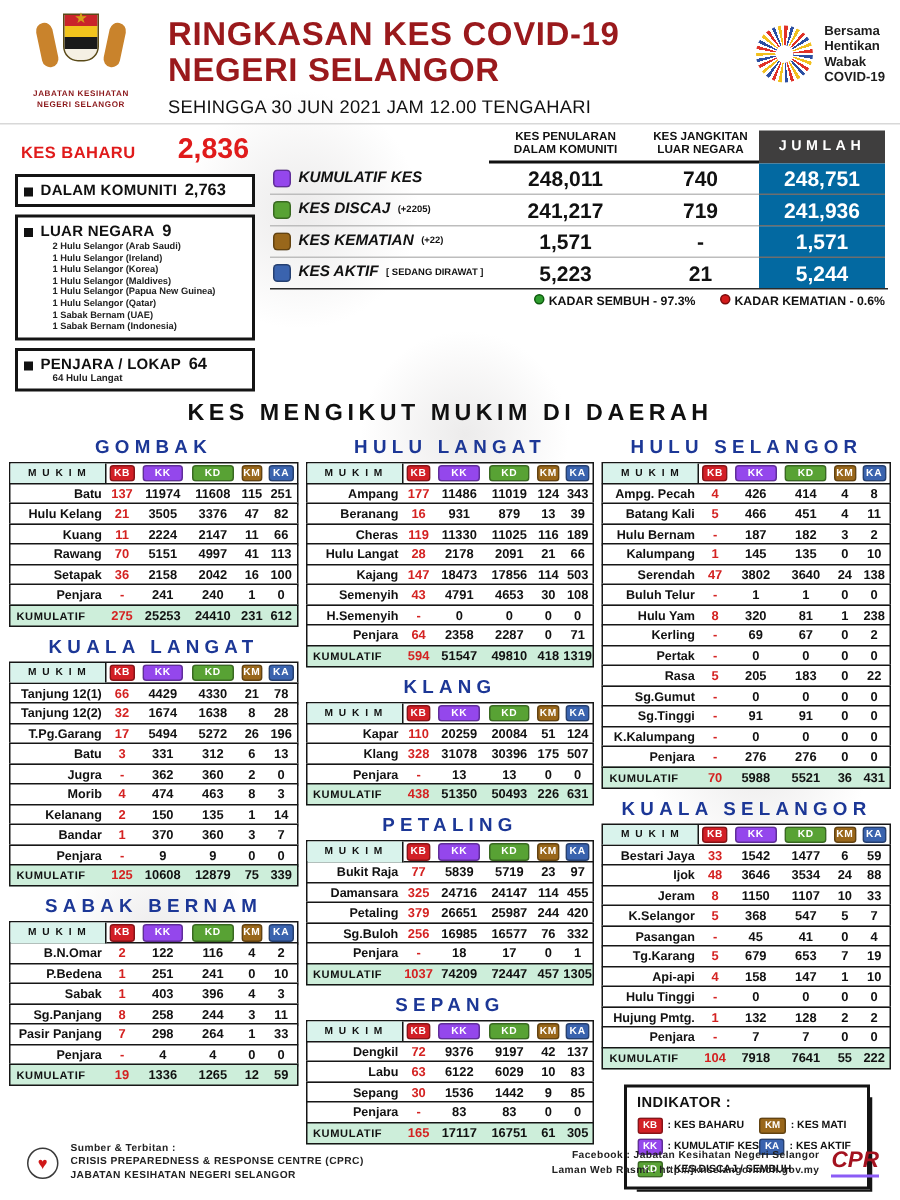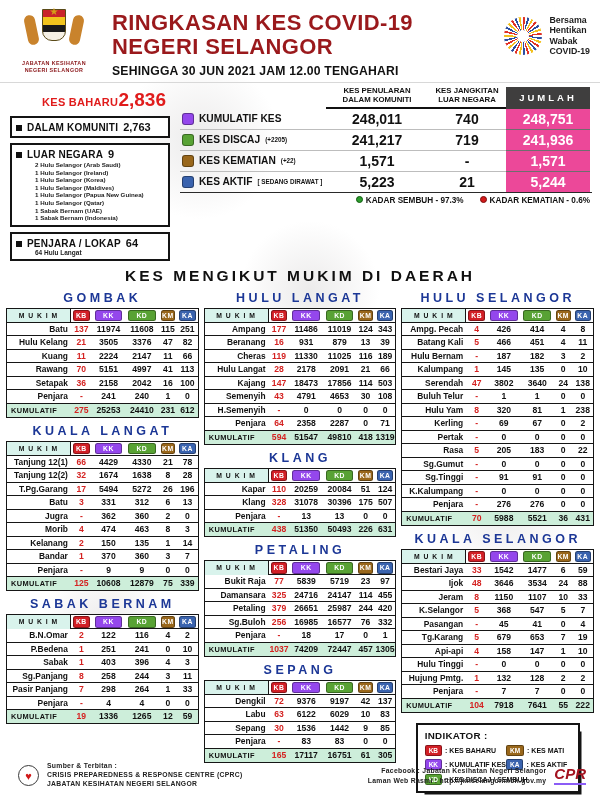--- a/index.html
+++ b/index.html
@@ -15,54 +15,54 @@
   .shield { position:absolute; left:50%; top:2px; transform:translateX(-50%); width:24px; height:32px;
             background:linear-gradient(180deg,#c9242a 0 25%, #f2c41d 25% 50%, #1a1a1a 50% 75%, #f5f0e4 75%);
             border:1.5px solid #5a4a18; border-radius:0 0 10px 10px; }
   .star { position:absolute; left:50%; top:-4px; transform:translateX(-50%); color:#d4a017; font-size:10px; }
   .supp-l,.supp-r { position:absolute; top:8px; width:11px; height:30px; background:#c9832c; border-radius:6px; }
   .supp-l { left:14px; transform:rotate(-12deg); }
   .supp-r { right:14px; transform:rotate(12deg); }
   .org { margin-top:3px; font-size:5.4px; font-weight:900; color:#8a1518; letter-spacing:.4px; line-height:1.3; }
   .title-block { margin-left:16px; padding-top:4px; }
   .h1 { color:#9a191c; font-size:22px; font-weight:900; letter-spacing:.4px; line-height:1.07; }
-  .date { margin-top:6px; font-size:12.2px; font-weight:700; color:#111; letter-spacing:.2px; }
+  .date { margin-top:6px; font-size:12.2px; font-weight:400; color:#111; letter-spacing:.2px; }
   .campaign { margin-left:auto; display:flex; align-items:center; gap:7px; padding-top:8px; flex:none; }
   .burst { width:38px; height:38px; border-radius:50%; flex:none;
            background:repeating-conic-gradient(#e03127 0 7deg, #fff 7deg 13deg, #2b4ea2 13deg 20deg, #fff 20deg 26deg, #f2c01d 26deg 33deg, #fff 33deg 40deg); }
   .burst::after { content:""; display:block; width:12px; height:12px; background:#fff; border-radius:50%; margin:13px auto; }
   .camp-text { font-size:8.8px; font-weight:800; color:#1d1d1d; line-height:1.18; }
 
   
   .mid { display:flex; padding:4px 8px 0 0; }
   .left-stats { width:172px; flex:none; }
-  .kes-baharu { display:flex; justify-content:space-between; align-items:baseline; padding:2px 6px 0 14px; color:#e01b1b;margin-left:28px; }
+  .kes-baharu { display:flex; justify-content:space-between; align-items:baseline; padding:2px 6px 0 14px; color:#e01b1b; }
   .kb-label { font-size:11px; font-weight:900; letter-spacing:.3px; }
   .kb-value { font-size:19px; font-weight:900; }
   .sbox { border:2px solid #141414; margin:5px 2px 0 10px; padding:3px 4px; display:flex; gap:5px; background:#fff; }
   .bullet { width:6px; height:6px; background:#111; margin-top:4px; flex:none; }
   .sline { display:flex; align-items:baseline; gap:5px; }
   .slabel { font-size:10px; font-weight:900; color:#101010; letter-spacing:.2px; }
   .svalue { font-size:11px; font-weight:900; color:#101010; }
   .ln-list { padding:1px 0 0 8px; }
   .ln-item { font-size:6.2px; line-height:7.6px; font-weight:700; color:#222; white-space:nowrap; }
   .pen-note { font-size:6.5px; font-weight:700; color:#222; padding-left:8px; }
 
   
   .summary { flex:1; padding-left:8px; }
   .sgrid { display:grid; grid-template-columns:146px 102px 78px 84px; }
   .sh { font-size:7.8px; font-weight:900; text-align:center; line-height:1.15; align-self:end; padding-bottom:2px; color:#111; }
   .sh.b { border-bottom:2px solid #111; }
   .sh.dark { background:#3f3e3e; color:#fff; letter-spacing:3px; font-size:9.5px; align-self:stretch; display:flex; align-items:center; justify-content:center; padding:0; }
   .slab { display:flex; align-items:center; gap:5px; padding:4px 0 4px 2px; border-bottom:1.5px solid #bdbdbd; }
   .schip { width:12px; height:12px; border-radius:3px; border:1px solid rgba(0,0,0,.35); flex:none; }
-  .sname { font-size:10.2px; font-weight:900; color:#111; white-space:nowrap; }
+  .sname { font-size:10.2px; font-weight:900; color:#111; white-space:nowrap;font-style:italic; }
   .ssuf { font-size:6.3px; font-weight:900; color:#111; }
   .sval { font-size:14px; font-weight:900; color:#111; display:flex; align-items:center; justify-content:center; border-bottom:1.5px solid #bdbdbd; }
-  .sval.dark { background:#ec4899; color:#fff; border-bottom:1.5px solid #6e6e6e; }
+  .sval.dark { background:#0369a1; color:#fff; border-bottom:1.5px solid #6e6e6e; }
   .nob { border-bottom:none !important; }
   .sval.dark.nob { border-bottom:none !important; }
   .rates { display:flex; justify-content:flex-end; gap:16px; border-top:1.5px solid #2a2a2a; margin-top:0; padding:3px 2px 0 0; font-size:8.2px; font-weight:900; color:#111; }
   .dot { display:inline-block; width:7px; height:7px; border-radius:50%; margin-right:3px; }
   .dot.g { background:#2f9e2f; border:1px solid #0d5a0d; }
   .dot.r { background:#d31a1a; border:1px solid #7a0c0c; }
 
   .section-title { text-align:center; font-size:15.5px; font-weight:900; letter-spacing:3px; color:#101010; margin-top:6px; }
 
   

